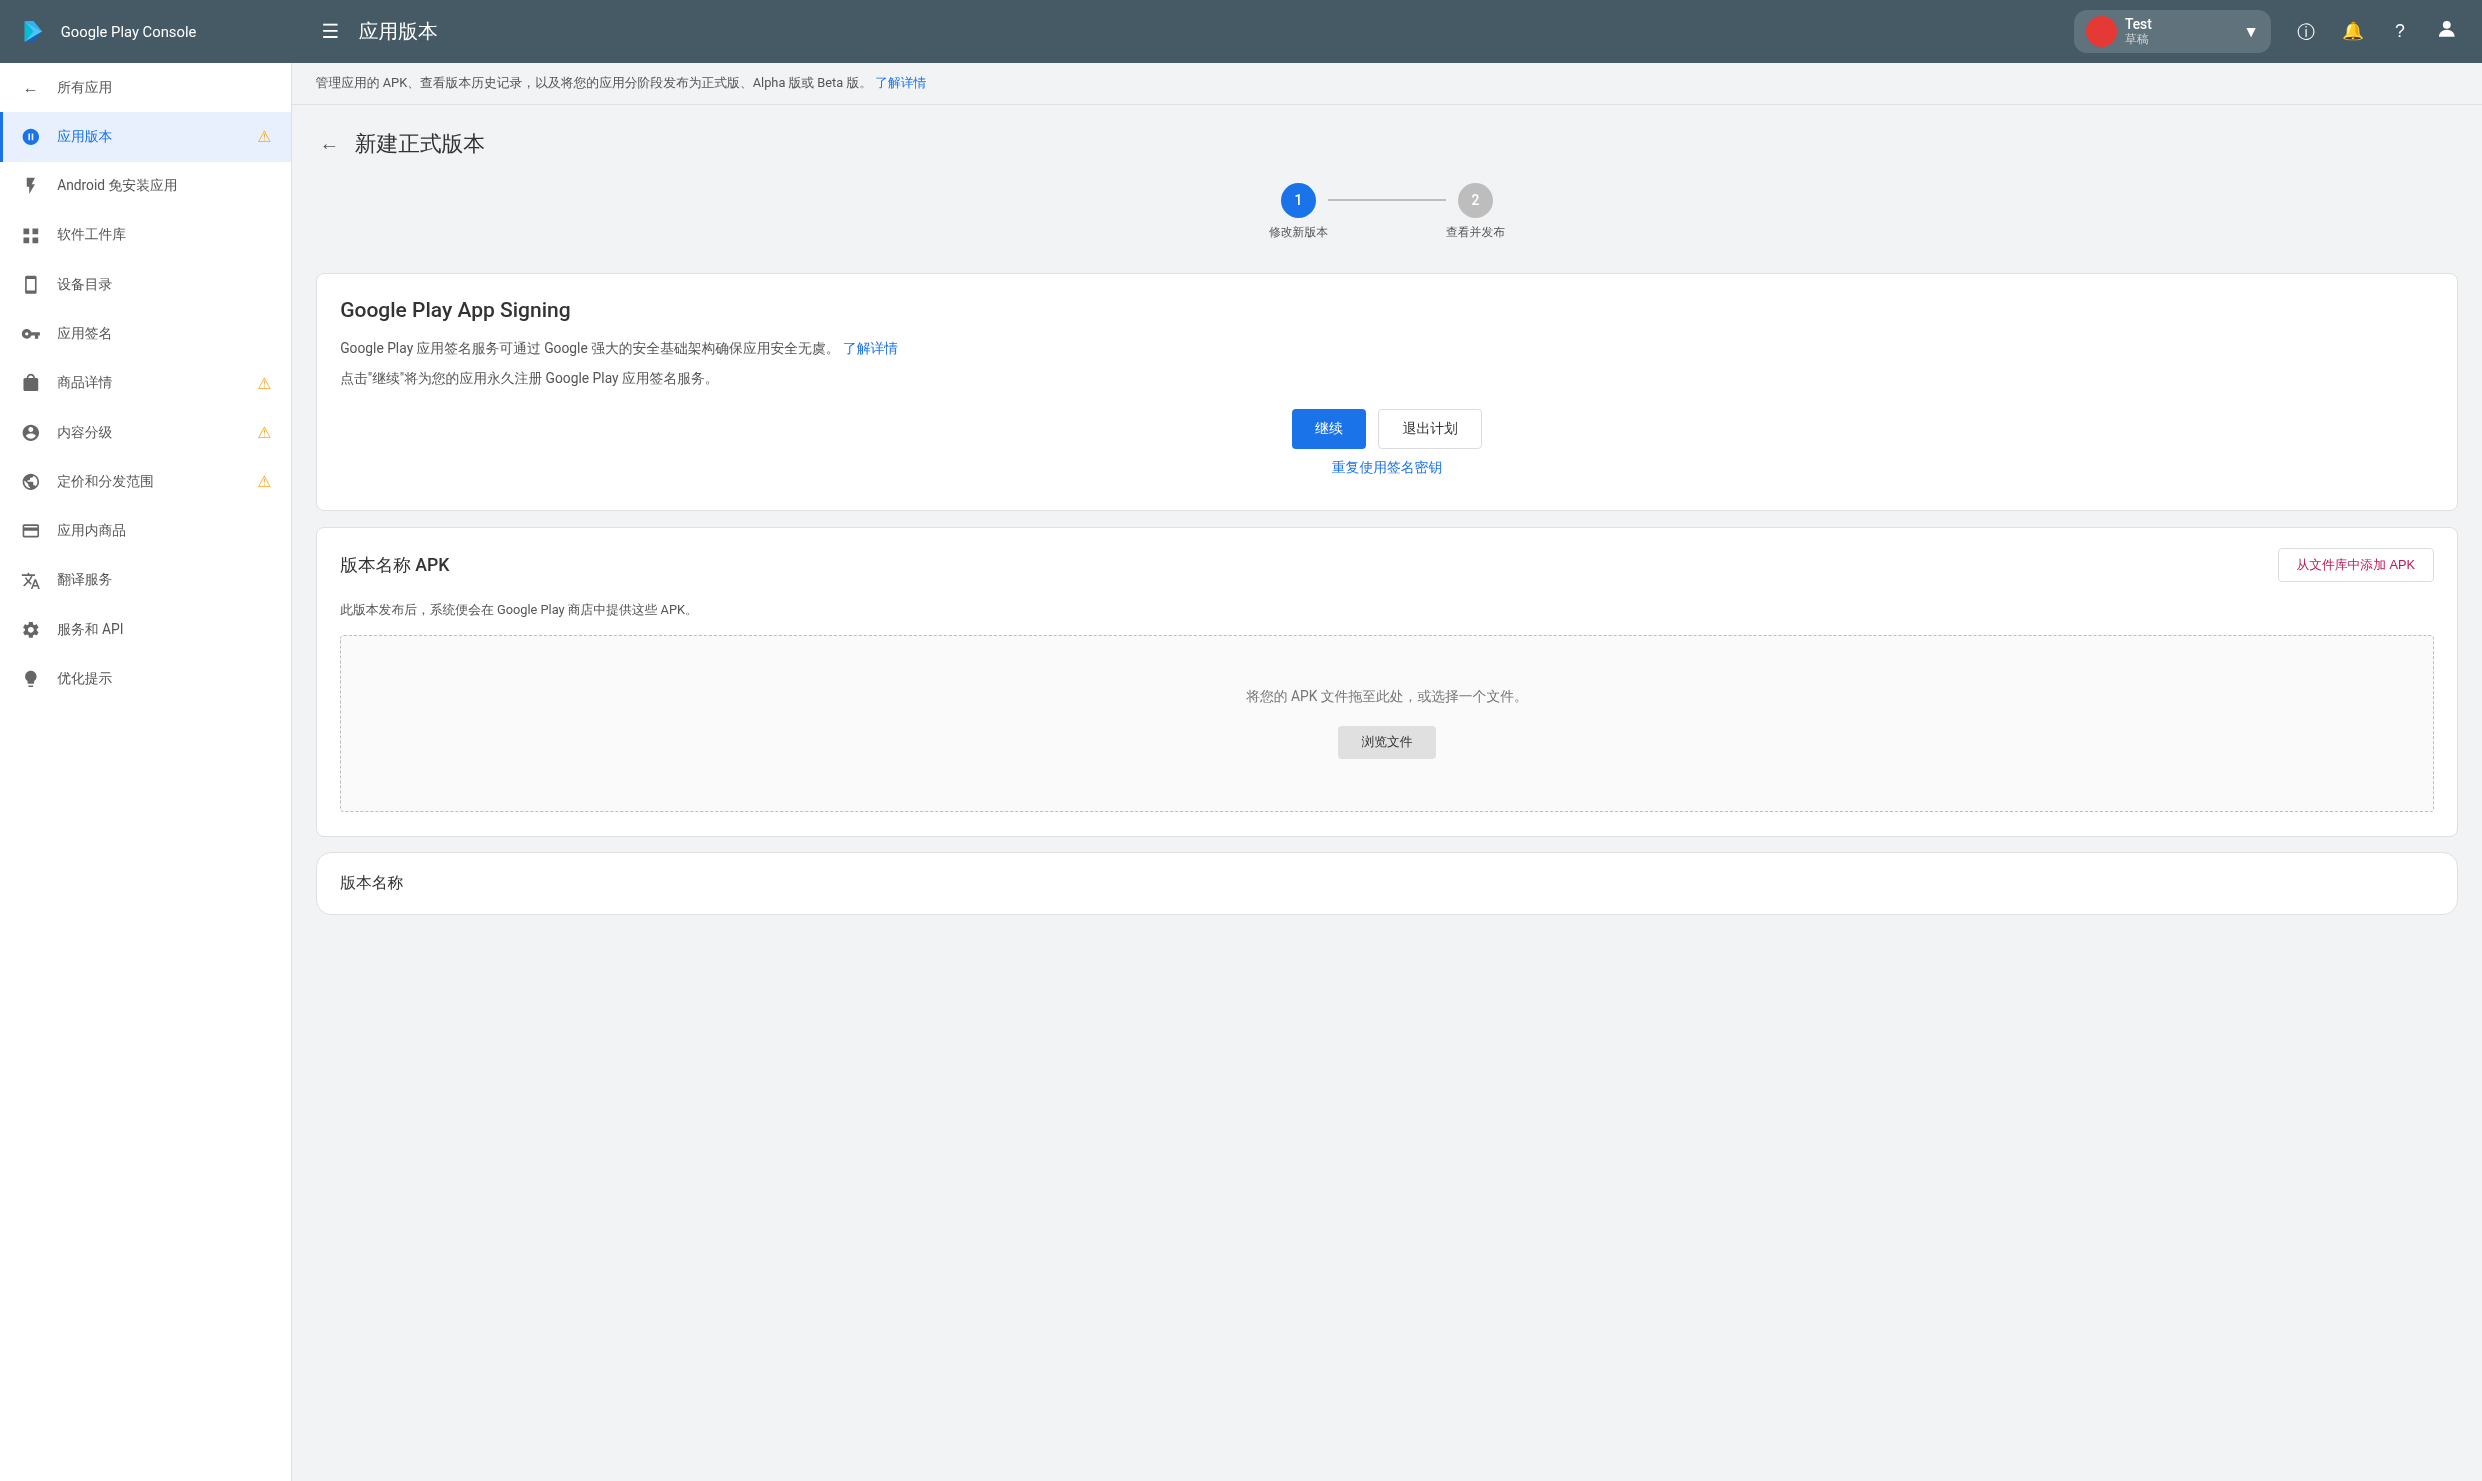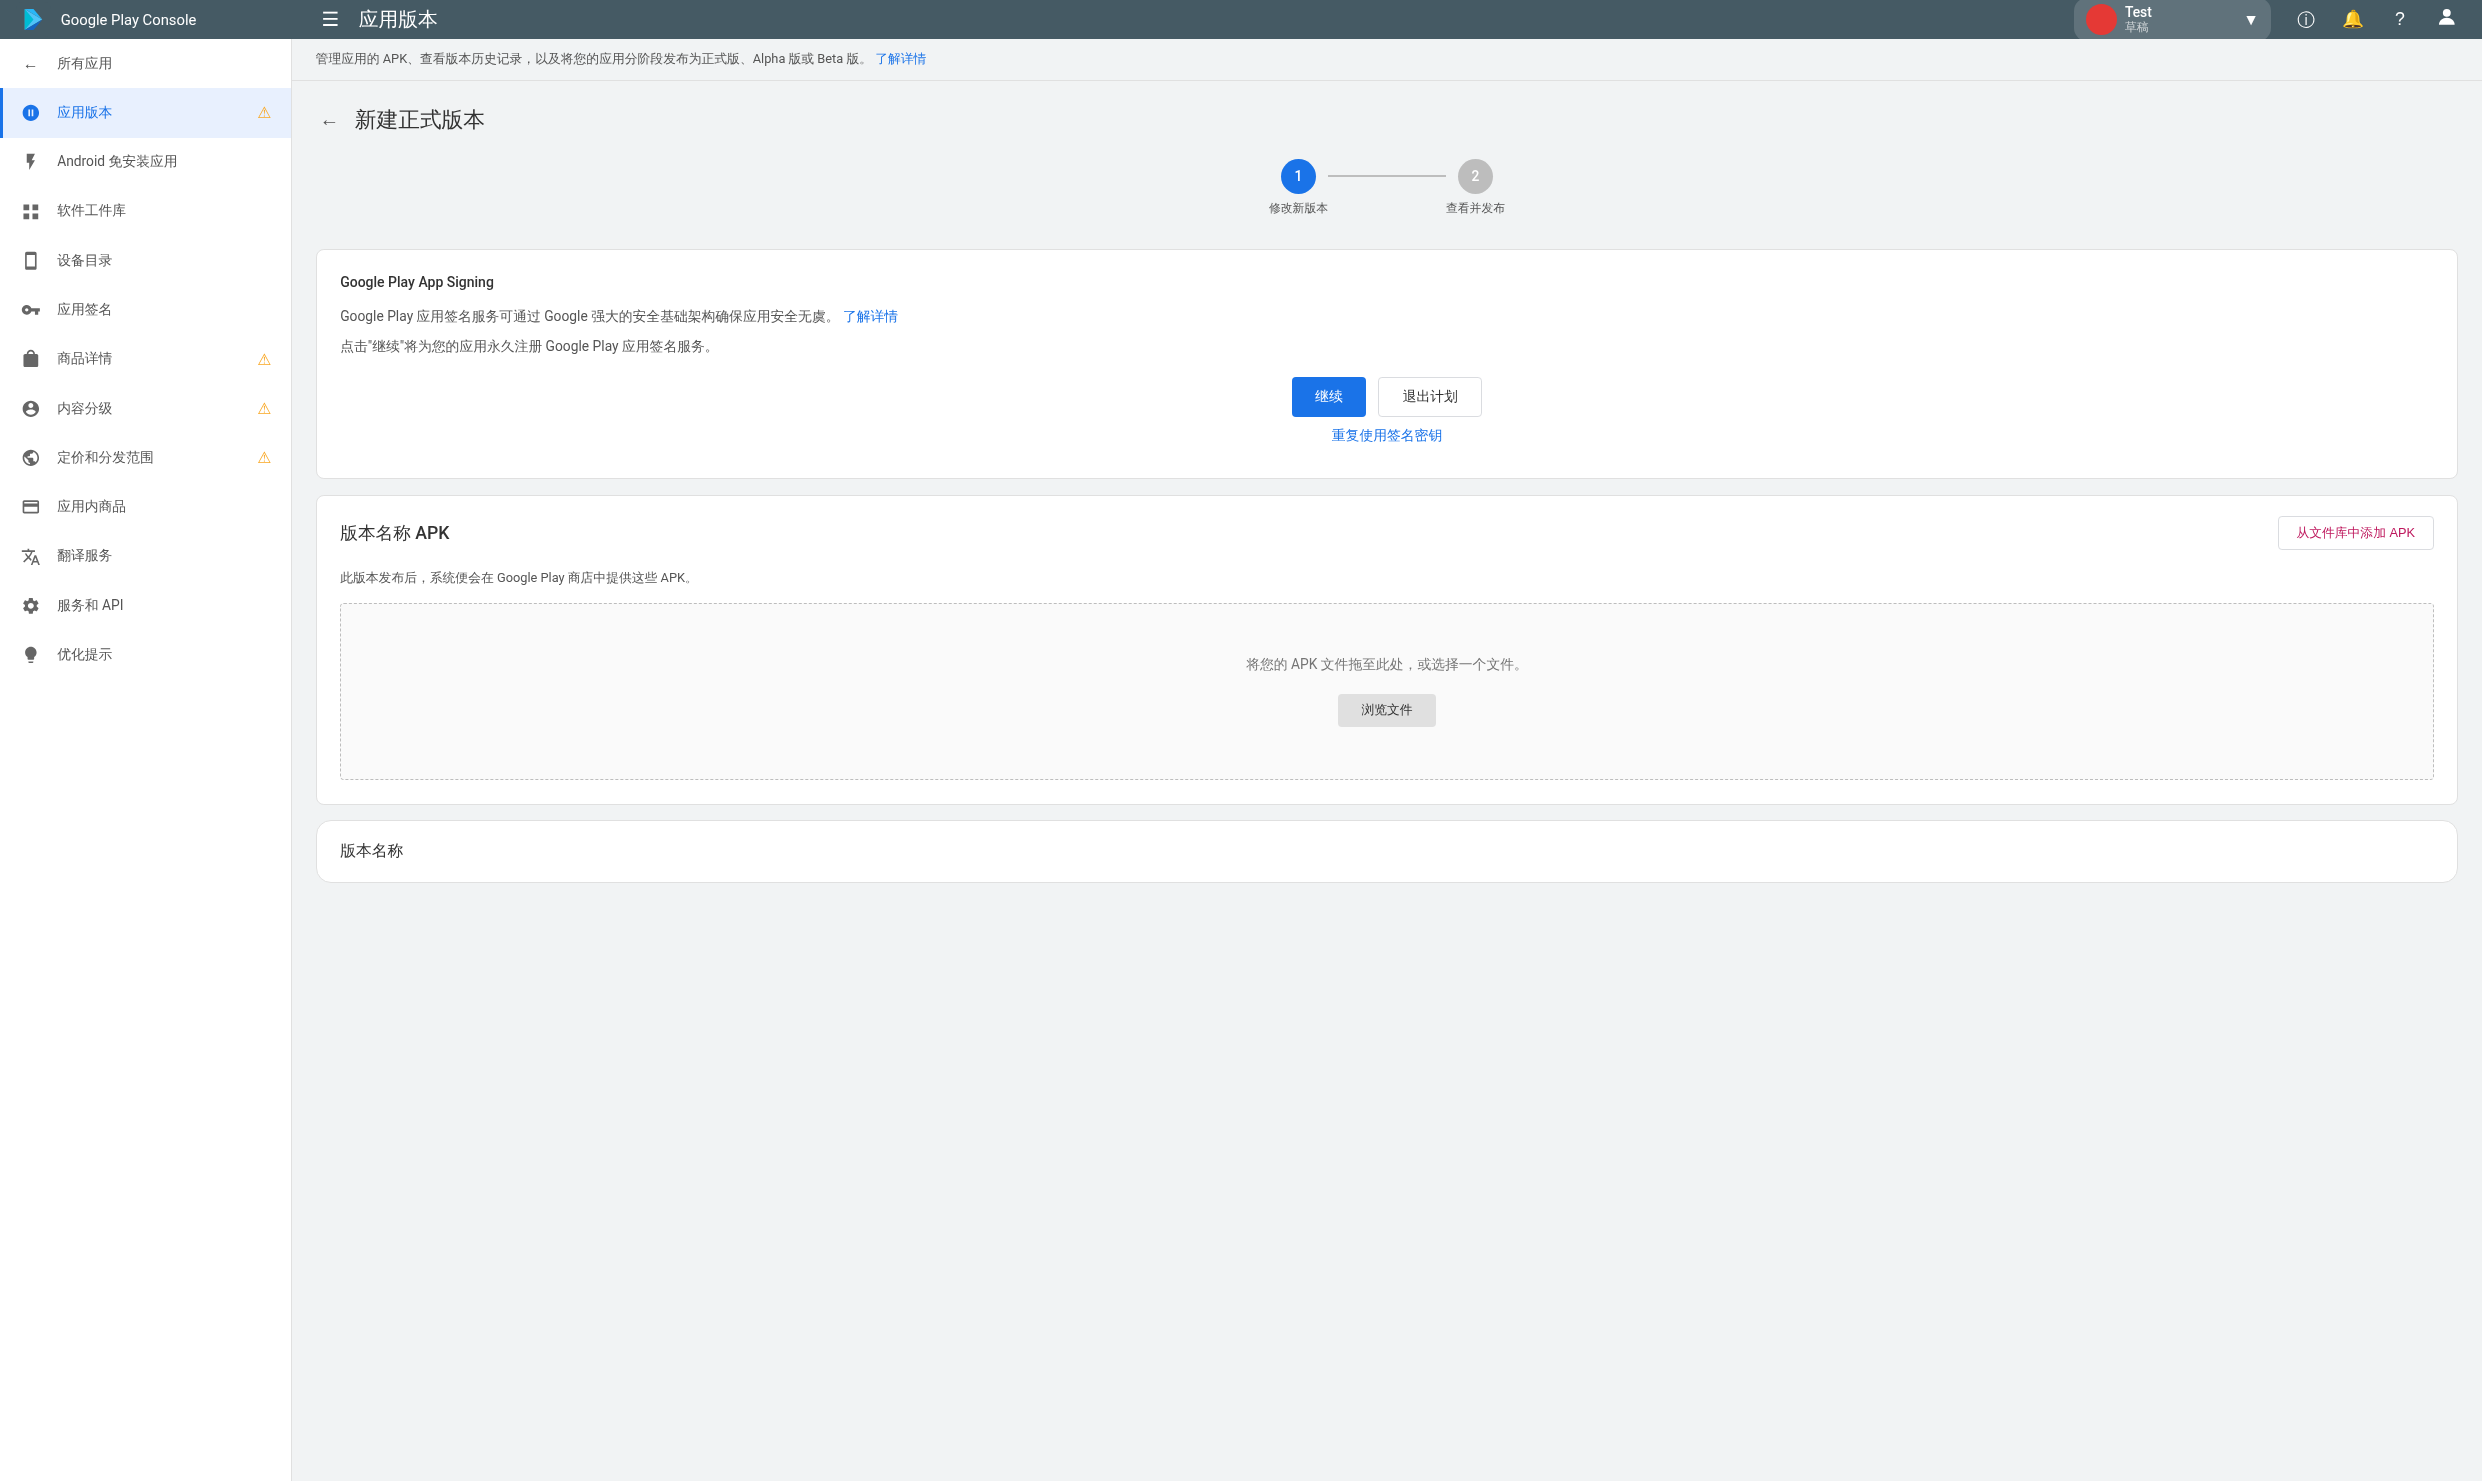--- a/index.html
+++ b/index.html
@@ -4,21 +4,21 @@
   <style>
     * { box-sizing: border-box; margin: 0; padding: 0; }
     body { font-family: 'Roboto', Arial, sans-serif; font-size: 13.8px; color: #333; display: flex; flex-direction: column; height: 100vh; overflow: hidden; }
 
     
     .top-header {
       display: flex;
       align-items: center;
       background: #455a64;
       color: white;
-      height: 39px;
+      height: 63px;
       padding: 0 15.8px;
       gap: 15.8px;
       flex-shrink: 0;
     }
     .logo-area {
       display: flex;
       align-items: center;
       gap: 9.9px;
       width: 286px;
     }
@@ -249,21 +249,21 @@
 
     
     .card {
       background: white;
       border-radius: 7.9px;
       padding: 23.6px;
       margin-bottom: 15.8px;
       border: 1px solid #e0e0e0;
     }
     .card-title {
-      font-size: 14px;
+      font-size: 21px;
       font-weight: 500;
       color: #333;
       margin-bottom: 15.8px;
     }
     .card-desc {
       font-size: 13.8px;
       color: #555;
       margin-bottom: 7.9px;
       line-height: 1.6;
     }

